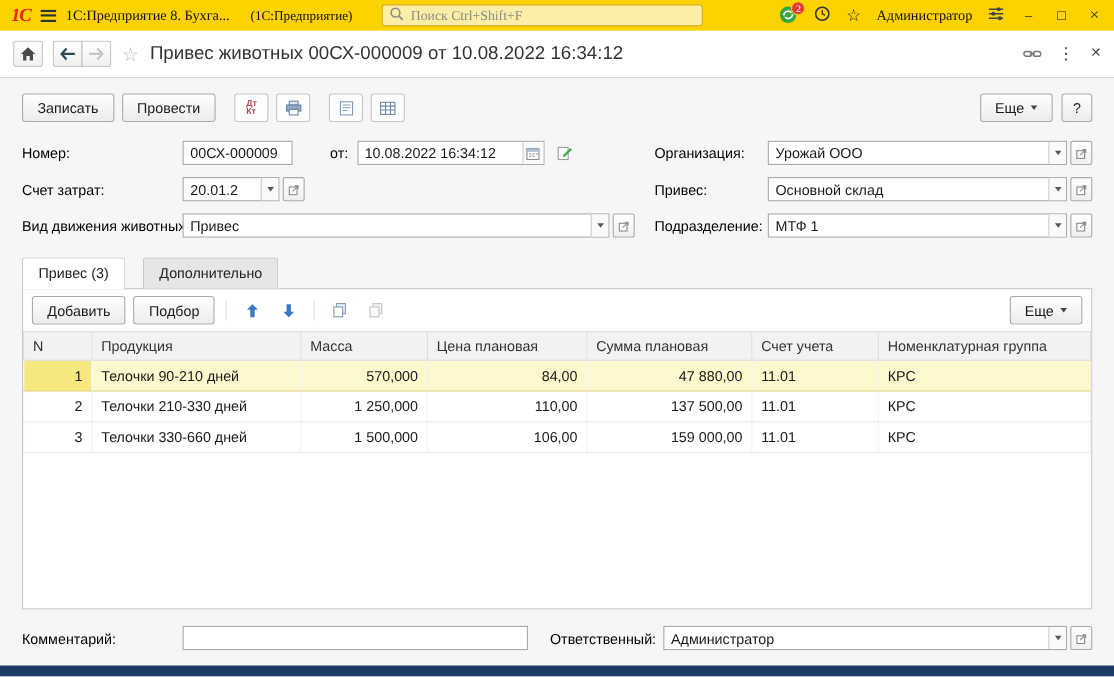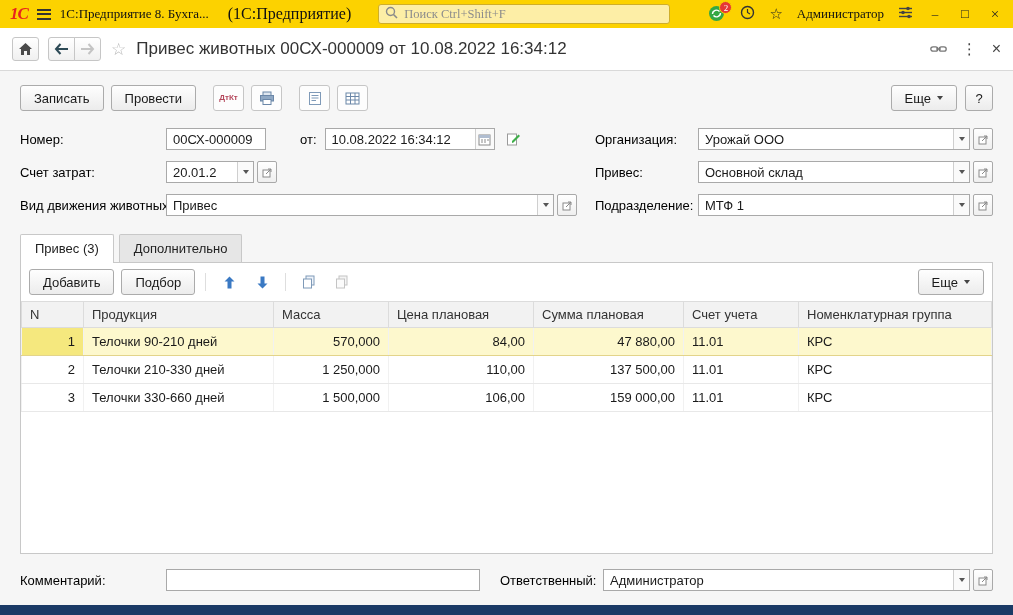--- a/index.html
+++ b/index.html
@@ -12,21 +12,21 @@
     overflow:hidden;
     position:relative;
   }
 
   
   .titlebar { height:28px; background:#fcd200; display:flex; align-items:center; padding:0 10px; gap:9px;font-family:Liberation Serif, serif; }
   .logo-1c { color:#e8231d; font-weight:bold; font-style:italic; font-size:17px; letter-spacing:-1px; }
   .burger { display:flex; flex-direction:column; gap:2.5px; cursor:pointer; }
   .burger i { display:block; width:14px; height:2px; background:#333; }
   .app-title { font-size:13px; color:#111; white-space:nowrap; }
-  .app-context { font-size:16px; color:#111; margin-left:10px; white-space:nowrap; }
+  .app-context { font-size:12px; color:#111; margin-left:10px; white-space:nowrap; }
   .searchbox { margin-left:18px; width:292px; height:20px; background:#fdeea6; border:1px solid #cfae2a;
     border-radius:3px; display:flex; align-items:center; padding:0 6px; gap:6px; }
   .searchbox .ph { color:#8c8c8c; font-size:12.5px; white-space:nowrap; overflow:hidden; }
   .tb-right { margin-left:auto; display:flex; align-items:center; gap:14px; }
   .support-wrap { position:relative; width:18px; height:18px; }
   .badge { position:absolute; top:-4px; right:-6px; min-width:13px; height:13px; background:#e53935;
     border-radius:7px; color:#fff; font-size:9px; display:flex; align-items:center; justify-content:center;
     padding:0 2px; border:1px solid #fcd200; }
   .tb-star { font-size:15px; color:#222; }
   .user-name { font-size:13px; color:#111; }
@@ -48,21 +48,21 @@
 
   
   .formwrap { padding:0 20px; }
   .cmdbar { margin-top:14px; display:flex; align-items:center; gap:7px; }
   .btn { display:inline-flex; align-items:center; justify-content:center; height:26px; padding:0 13px;
     font-size:13px; color:#1a1a1a; background:linear-gradient(#fefefe,#ececec); border:1px solid #ababab;
     border-radius:3px; cursor:pointer; white-space:nowrap; }
   .btn-primary { background:#ffd935; border:1px solid #8f7400; font-weight:bold; }
   .iconbtn { width:31px; height:26px; display:inline-flex; align-items:center; justify-content:center;
     border:1px solid #c6c6c6; border-radius:3px; background:#fdfdfd; cursor:pointer; }
-  .dtkt { display:flex; flex-direction:row; line-height:8px; font-size:8px; font-weight:bold; color:#b5485c; }
+  .dtkt { display:flex; flex-direction:column; line-height:8px; font-size:8px; font-weight:bold; color:#b5485c; }
   .grp { margin-left:10px; display:flex; gap:7px; }
   .caret { width:0; height:0; border-left:3.5px solid transparent; border-right:3.5px solid transparent;
     border-top:4px solid #444; margin-left:6px; }
   .cmd-right { margin-left:auto; display:flex; gap:8px; }
   .helpbtn { width:28px; padding:0; }
 
   .fields { margin-top:16px; display:flex; }
   .col-left { width:575px; }
   .col-right { flex:1; }
   .frow { display:flex; align-items:center; height:24px; margin-bottom:9px; }
@@ -74,21 +74,21 @@
   .dd { width:16px; display:flex; align-items:center; justify-content:center; border-left:1px solid #cfcfcf;
     background:#fafafa; cursor:pointer; }
   .dd .caret { margin-left:0; border-top-color:#555; }
   .calbtn { width:19px; display:flex; align-items:center; justify-content:center; border-left:1px solid #cfcfcf;
     background:#fafafa; cursor:pointer; }
   .sqbtn { width:20px; height:22px; margin-left:3px; border:1px solid #a9a9a9; border-radius:2px;
     background:linear-gradient(#fff,#efefef); display:inline-flex; align-items:center; justify-content:center; cursor:pointer; }
   .flatic { width:22px; height:22px; display:inline-flex; align-items:center; justify-content:center; margin-left:8px; cursor:pointer; }
 
   
-  .tabs { margin-top:8px; display:flex; gap:5px; position:relative; z-index:2; }
+  .tabs { margin-top:8px; display:flex; gap:16px; position:relative; z-index:2; }
   .tab { padding:6px 14px 5px; font-size:13px; border:1px solid #c8c8c8; border-bottom:none;
     background:#e6e6e6; border-radius:2px 2px 0 0; color:#222; cursor:pointer; }
   .tab.active { background:#fff; margin-bottom:-1px; padding-bottom:7px; }
   .panel { border:1px solid #c8c8c8; background:#fff; height:292px; position:relative; z-index:1; }
   .paneltb { display:flex; align-items:center; gap:7px; padding:6px 8px; }
   .vsep { width:1px; height:18px; background:#dedede; margin:0 3px; }
   .arrowbtn { width:26px; height:24px; display:inline-flex; align-items:center; justify-content:center; cursor:pointer; }
   .panel-right { margin-left:auto; }
 
   table.grid { width:100%; border-collapse:collapse; font-size:13px; table-layout:fixed; }

